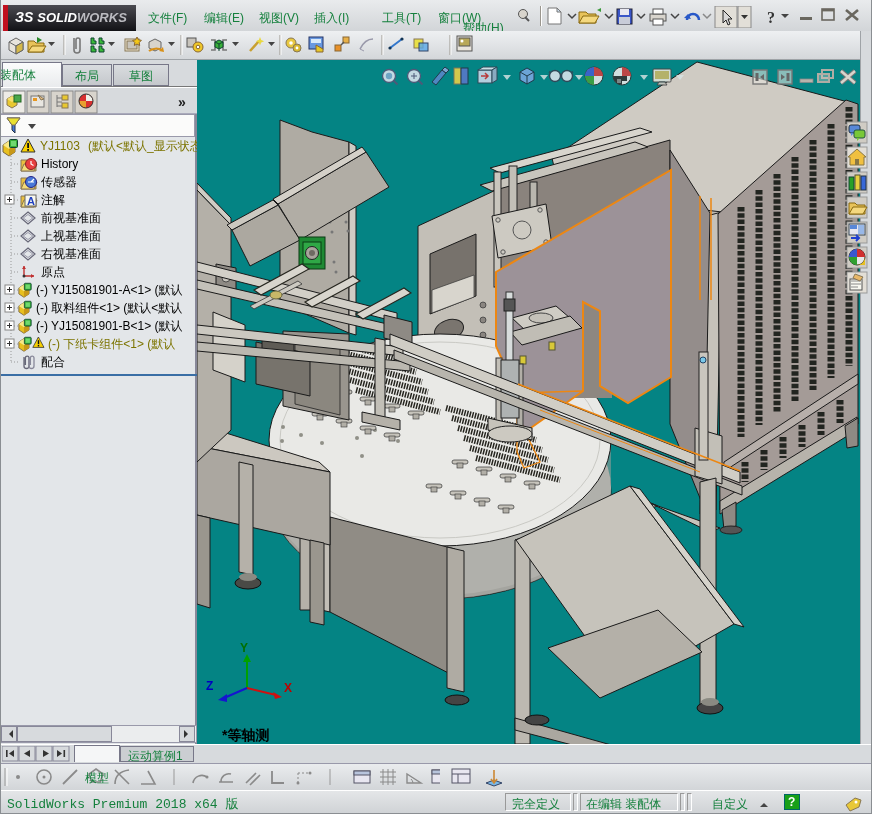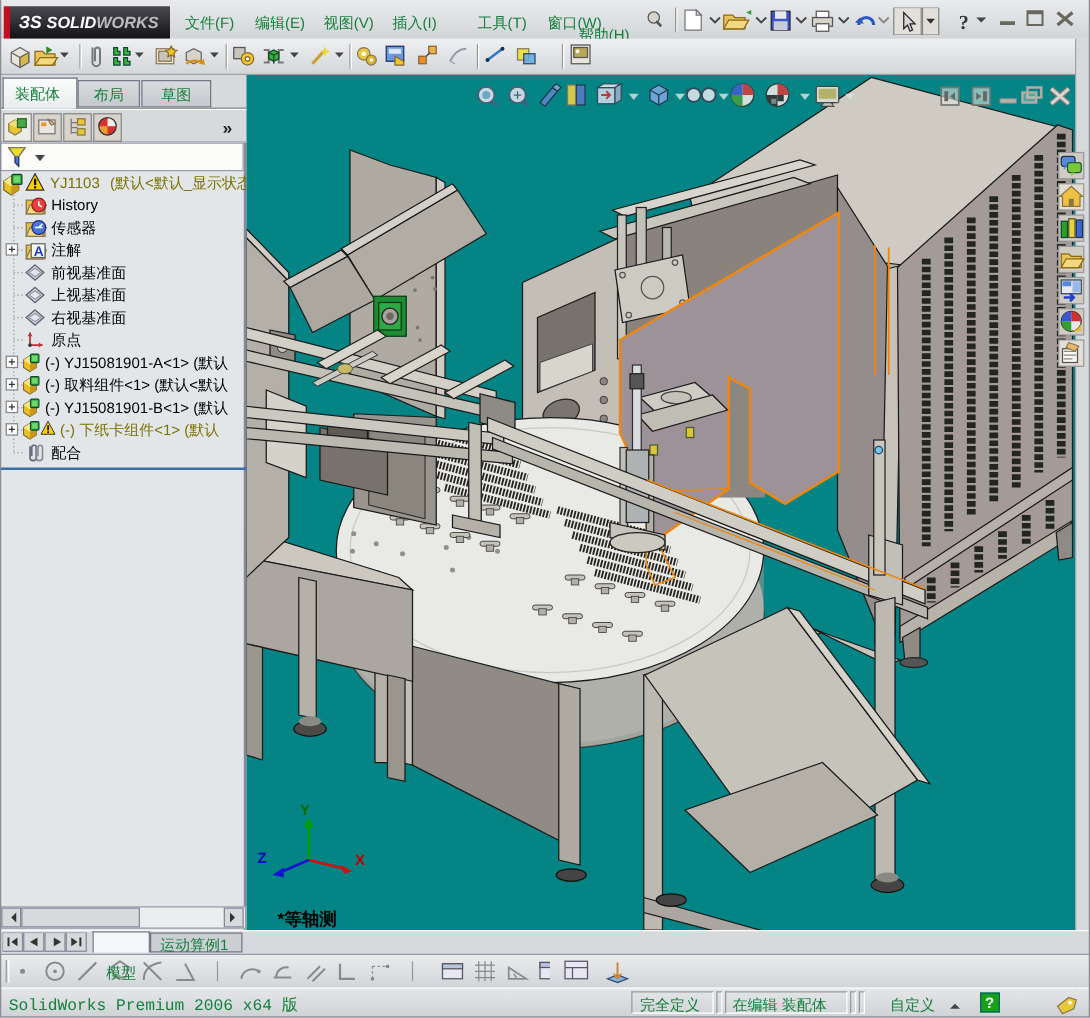--- a/index.html
+++ b/index.html
@@ -486,21 +486,21 @@
  <g transform="translate(2,152)">
   <rect x="0" y="0" width="20" height="21" fill="#E2DED6" stroke="#999"></rect>
   <rect x="3" y="7" width="12" height="11" fill="#F8F8F0" stroke="#555"></rect>
   <path d="M4,9 h10 M4,12 h10 M4,15 h7" stroke="#888"></path>
   <path d="M8,2 l8,3 l-3,4 l-7,-3 z" fill="#E8B868" stroke="#875"></path>
  </g>
 </svg>
 <div class="abs" style="left:0;top:60px;width:197px;height:684px;background:#E3E6E9;border-right:2px solid #889"></div>
 <div class="abs" style="left:0;top:60px;width:197px;height:26px;background:#D7DADD"></div>
 <div class="abs" style="left:2px;top:62px;width:60px;height:25px;background:linear-gradient(#FBFCFC,#E9EBED);border:1px solid #778;border-bottom:none;z-index:2"></div>
-<div class="abs txt" style="left:12px;top:67px;z-index:3">装配体</div>
+<div class="abs txt" style="left:0;top:67px;z-index:3">装配体</div>
 <div class="abs" style="left:62px;top:64px;width:50px;height:22px;background:linear-gradient(#D9DCDF,#C5C8CC);border:1px solid #778"></div>
 <div class="abs txt" style="left:75px;top:68px">布局</div>
 <div class="abs" style="left:113px;top:64px;width:56px;height:22px;background:linear-gradient(#D9DCDF,#C5C8CC);border:1px solid #778"></div>
 <div class="abs txt" style="left:129px;top:68px">草图</div>
 <div class="abs" style="left:0;top:86px;width:197px;height:2px;background:#fff;border-top:1px solid #777"></div>
 <div class="abs" style="left:0;top:88px;width:197px;height:26px;background:#D7DADD;border-bottom:1px solid #aab"></div>
 <svg class="abs" style="left:2px;top:90px;z-index:2" width="193" height="24">
 <rect x="1" y="1" width="22" height="22" fill="#EDEBE6" stroke="#888"></rect>
 <g transform="translate(4,3)">
       <path d="M1,6 l5,-3 l5,3 v6 l-5,3 l-5,-3 z" fill="#E8C830" stroke="#875"></path>
@@ -712,21 +712,21 @@
     <rect x="432" y="5" width="17" height="13" fill="#E8E6F0" stroke="#556"></rect>
     <rect x="432" y="5" width="17" height="4" fill="#B8C4DC" stroke="#556"></rect>
   </svg>
 <svg class="abs" style="left:450px;top:765px" width="60" height="24">
 <rect x="2" y="4" width="18" height="14" fill="#E8E6F0" stroke="#556"></rect>
     <path d="M2,9 h18 M8,9 v9" stroke="#556"></path>
 <path d="M36,18 l8,-3 l8,3 l-8,3 z" fill="#78B8E8" stroke="#346"></path>
     <path d="M44,5 v12 m-3,-3 l3,4 l3,-4" stroke="#C83" fill="none" stroke-width="1.6"></path>
 </svg>
 <div class="abs" style="left:0;top:790px;width:872px;height:24px;background:linear-gradient(#E4E6E8,#CFD2D5);border-top:1px solid #fff"></div>
-<div class="abs txt" style="left:7px;top:795px;font-family:'Liberation Mono',monospace;font-size:13px">SolidWorks Premium 2006 x64 版</div>
+<div class="abs txt" style="left:7px;top:795px;font-family:'Liberation Mono',monospace;font-size:13px">SolidWorks Premium 2018 x64 版</div>
 <div class="abs" style="left:505px;top:793px;width:66px;height:18px;border:1px solid #999;border-right-color:#fff;border-bottom-color:#fff"></div>
 <div class="abs txt" style="left:512px;top:796px">完全定义</div>
 <div class="abs" style="left:573px;top:793px;width:5px;height:18px;border:1px solid #999;border-right-color:#fff;border-bottom-color:#fff"></div>
 <div class="abs" style="left:580px;top:793px;width:98px;height:18px;border:1px solid #999;border-right-color:#fff;border-bottom-color:#fff"></div>
 <div class="abs txt" style="left:586px;top:796px">在编辑 装配体</div>
 <div class="abs" style="left:680px;top:793px;width:5px;height:18px;border:1px solid #999;border-right-color:#fff;border-bottom-color:#fff"></div>
 <div class="abs" style="left:687px;top:793px;width:5px;height:18px;border:1px solid #999;border-right-color:#fff;border-bottom-color:#fff"></div>
 <div class="abs txt" style="left:712px;top:796px">自定义</div>
 <div class="abs" style="left:760px;top:799px;width:0;height:0;border:4px solid transparent;border-bottom-color:#444"></div>
 <div class="abs" style="left:784px;top:794px;width:16px;height:16px;background:#18A018;border:1px solid #066"></div>

